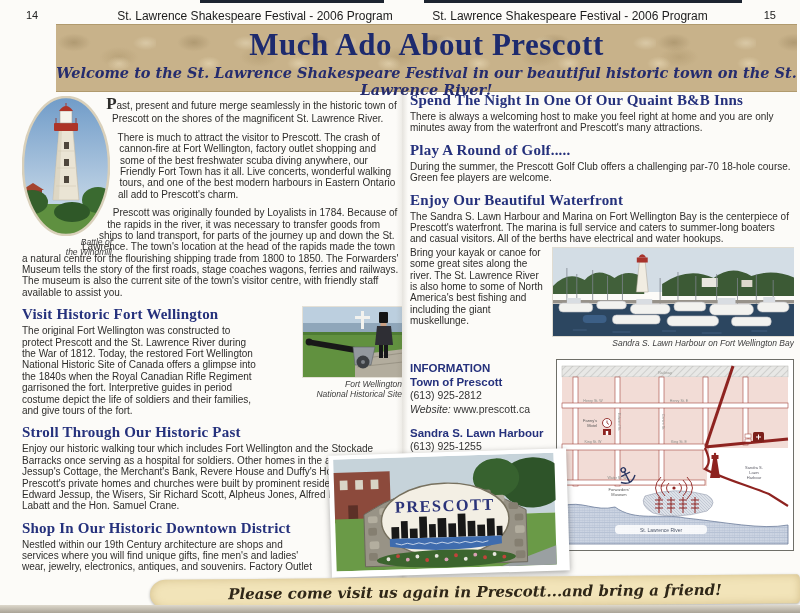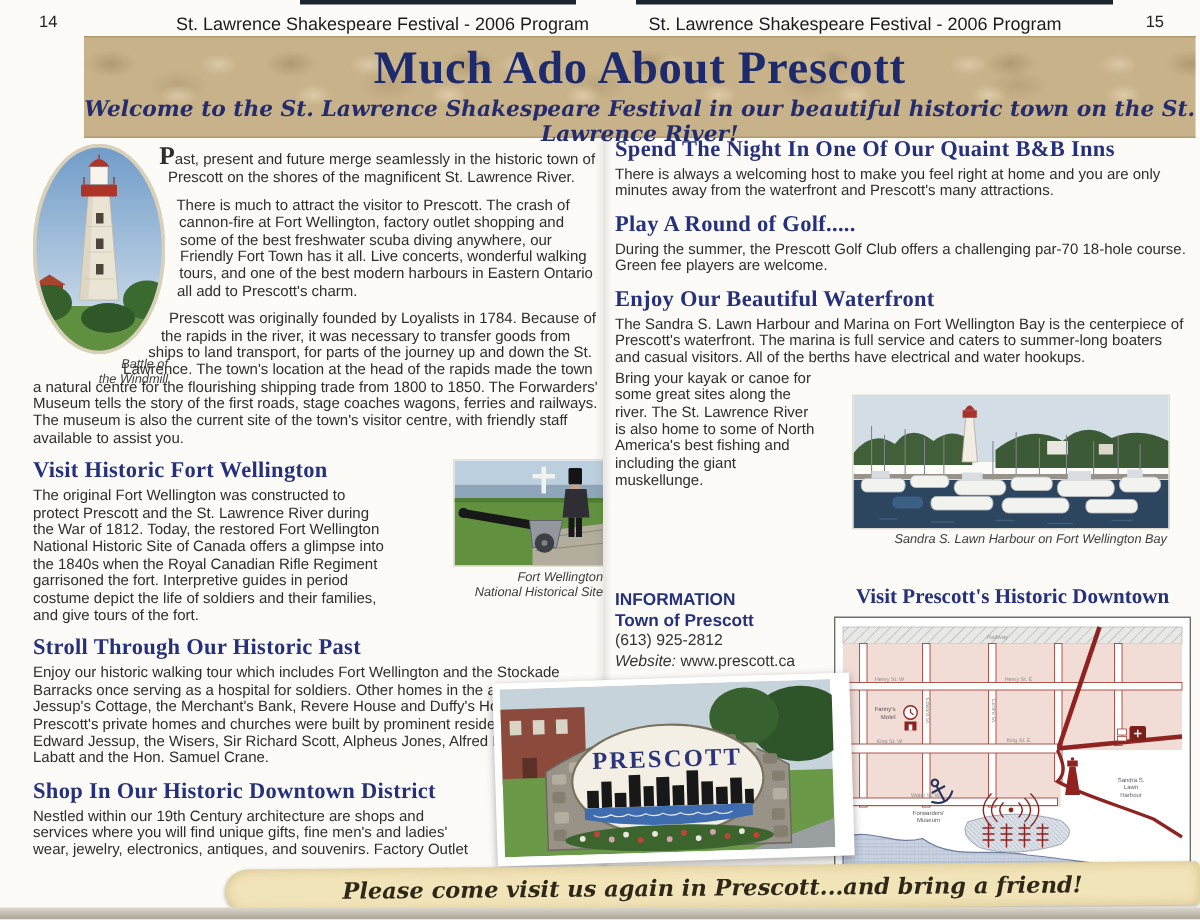--- a/index.html
+++ b/index.html
@@ -43,21 +43,21 @@
   .sec3 p.body{width:300px;}
 
   .sign-photo{position:absolute;left:330px;top:452px;width:230px;background:#fff;
     padding:4px 4px 6px;box-shadow:0 2px 6px rgba(0,0,0,.35);transform:rotate(-1.8deg);z-index:5;margin:0;}
   .sign-photo svg{display:block}
 
   .col-right{position:absolute;left:410px;top:92px;width:384px;height:486px;overflow:hidden;}
   .col-right h3.first{margin-top:0;}
   .wf-row{display:flex;gap:8px;margin-top:2px;}
   .wf-side{width:134px;flex:none;}
-  .marina-fig{flex:1;margin:16px;}
+  .marina-fig{flex:1;margin:0;}
   .marina-fig svg{display:block;width:100%;height:88px;border:1px solid #e0dcd2;}
   .im-row{display:flex;gap:10px;margin-top:10px;}
   .info{width:136px;flex:none;padding-top:2px;}
   .info-h,.info-name{font-weight:700;color:#25317c;font-size:11.5px;line-height:1.25;}
   .info-name{margin-top:9px;}
   .info-line{font-size:10.5px;color:#333;line-height:1.3;}
   .web-label{font-style:italic;}
   .map-wrap{margin-left:auto;width:238px;}
   .map-h{font-family:"Liberation Serif",serif;font-weight:700;font-size:14px;color:#25317c;
     text-align:center;margin:0 0 4px;}
@@ -316,21 +316,20 @@
           <span>www.prescott.ca</span>
         </div>
         <div class="info-name">Sandra S. Lawn Harbour</div>
         <div class="info-line">(613) 925-1255</div>
         <div class="info-name">Tourism Prescott</div>
         <div class="info-line">(613) 925-1861</div>
         <div class="info-line">1-800-218-1131</div>
       </div>
 
       <div class="map-wrap">
-        <h3 class="map-h">Visit Prescott's Historic Downtown</h3>
         <svg class="map" width="236" height="190" viewBox="0 0 236 190">
           <defs>
             <pattern id="pRail" width="5" height="5" patternUnits="userSpaceOnUse" patternTransform="rotate(45)">
               <rect width="5" height="5" fill="#e8e8e6"></rect>
                 <line x1="0" y1="0" x2="0" y2="5" stroke="#bfbfbc" stroke-width="1.2"></line>
             </pattern>
             <pattern id="pWater" width="5" height="5" patternUnits="userSpaceOnUse">
               <rect width="5" height="5" fill="#ccd4e2"></rect>
               <path d="M0 0H5M0 2.5H5" stroke="#aab6cc" stroke-width="0.6"></path>
               <path d="M0 0V5M2.5 0V5" stroke="#b7c2d5" stroke-width="0.5"></path>

